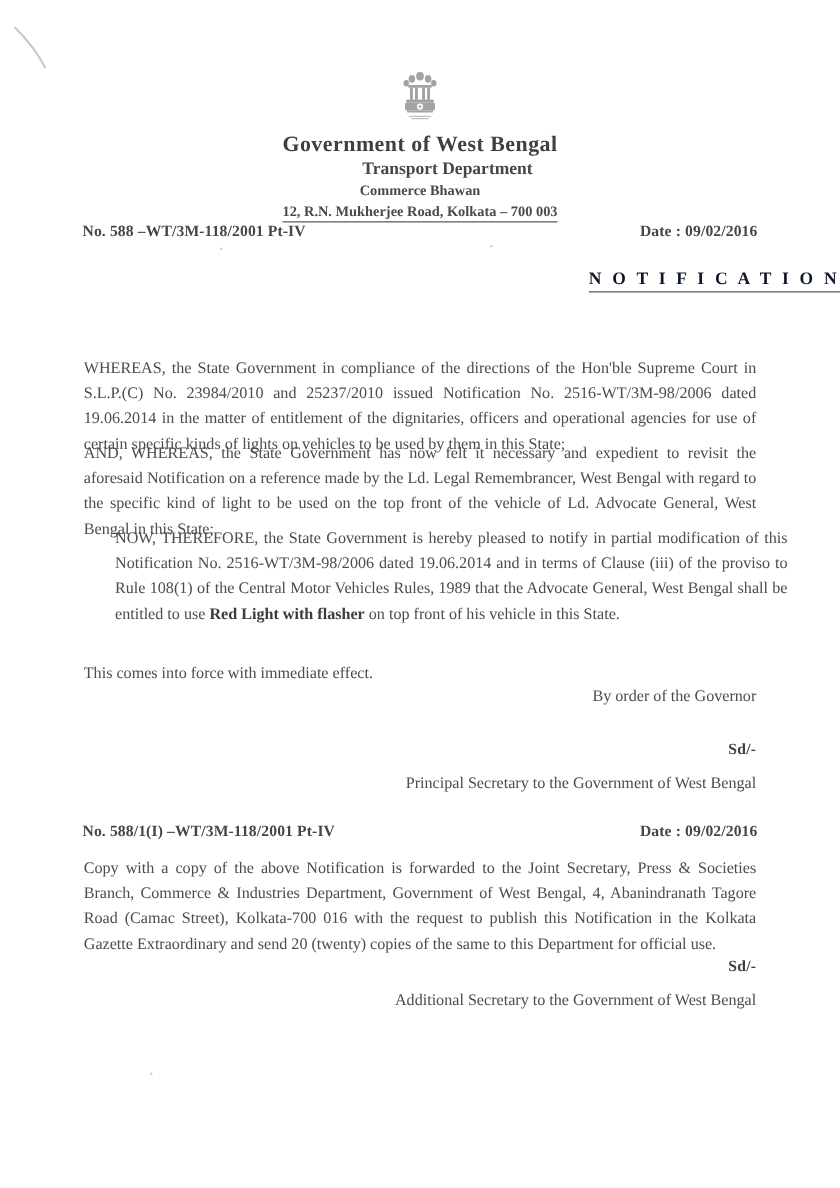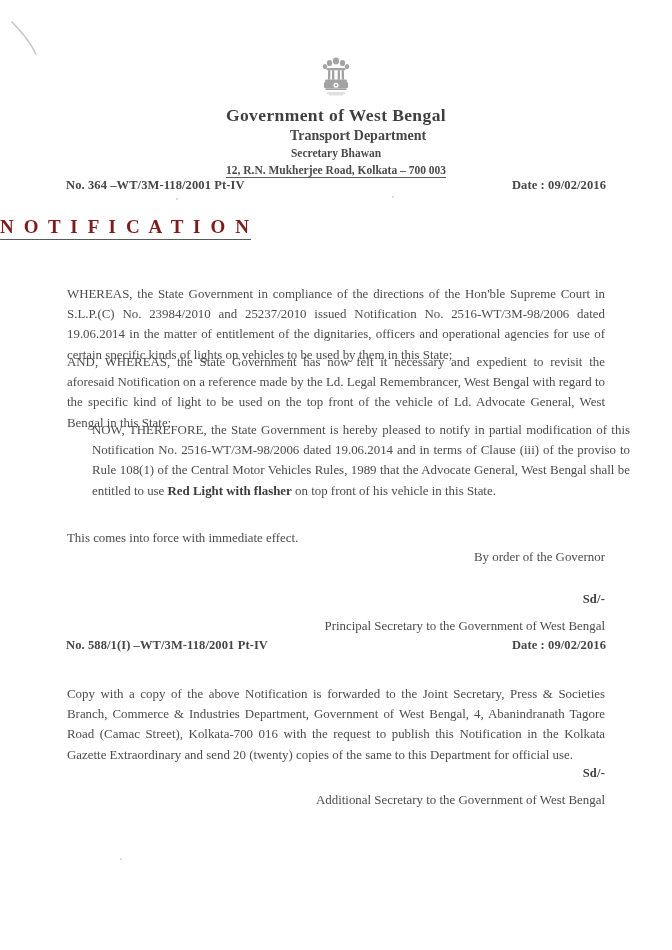--- a/index.html
+++ b/index.html
@@ -88,35 +88,35 @@
     left: 66px;
     width: 540px;
     display: flex;
     justify-content: space-between;
     align-items: baseline;
     font-size: 12.5px;
     font-weight: bold;
     color: #464646;
   }
   .memo-row-1 { top: 178px; }
-  .memo-row-2 { top: 638px; }
+  .memo-row-2 { top: 658px; }
   .memo-no { letter-spacing: 0.1px; }
   .memo-date { letter-spacing: 0.1px; }
 
   
   .notif-heading {
     position: absolute;
     left: 0;
     top: 216px;
     width: 672px;
-    text-align: left;
-    font-size: 19px;
+    text-align: right;
+    font-size: 14px;
     font-weight: bold;
     letter-spacing: 2.6px;
-    color: #7f1d1d;
+    color: #0f172a;
   }
   .notif-heading span {
     border-bottom: 1px solid #5a5a5a;
     padding-bottom: 2px;
   }
 
   
   .body-p {
     position: absolute;
     left: 67px;
@@ -208,26 +208,26 @@
       <g fill="#9b9b9b">
         <rect x="8" y="36.5" width="18" height="1.1" rx="0.5"></rect>
         <rect x="10" y="38.4" width="14" height="0.9" rx="0.4"></rect>
       </g>
     </svg>
   </div>
 
   <div class="letterhead">
     <div class="lh-gov">Government of West Bengal</div>
     <div class="lh-dept">Transport Department</div>
-    <div class="lh-bhawan">Secretary Bhawan</div>
+    <div class="lh-bhawan">Commerce Bhawan</div>
     <div class="lh-addr"><span>12, R.N. Mukherjee Road, Kolkata – 700 003</span></div>
   </div>
 
   <div class="memo-row memo-row-1">
-    <div class="memo-no">No. 364 –WT/3M-118/2001 Pt-IV</div>
+    <div class="memo-no">No. 588 –WT/3M-118/2001 Pt-IV</div>
     <div class="memo-date">Date : 09/02/2016</div>
   </div>
 
   <div class="notif-heading"><span>N O T I F I C A T I O N</span></div>
 
   <div class="body-p p1">WHEREAS, the State Government in compliance of the directions of the Hon'ble Supreme Court in S.L.P.(C) No. 23984/2010 and 25237/2010 issued Notification No. 2516-WT/3M-98/2006 dated 19.06.2014 in the matter of entitlement of the dignitaries, officers and operational agencies for use of certain specific kinds of lights on vehicles to be used by them in this State;</div>
 
   <div class="body-p p2">AND, WHEREAS, the State Government has now felt it necessary and expedient to revisit the aforesaid Notification on a reference made by the Ld. Legal Remembrancer, West Bengal with regard to the specific kind of light to be used on the top front of the vehicle of Ld. Advocate General, West Bengal in this State;</div>
 
   <div class="body-p p3"><span>NOW, THEREFORE, the State Government is hereby pleased to notify in partial modification of this Notification No. 2516-WT/3M-98/2006 dated 19.06.2014 and in terms of Clause (iii) of the proviso to Rule 108(1) of the Central Motor Vehicles Rules, 1989 that the Advocate General, West Bengal shall be entitled to use </span><b>Red Light with flasher</b><span> on top front of his vehicle in this State.</span></div>

